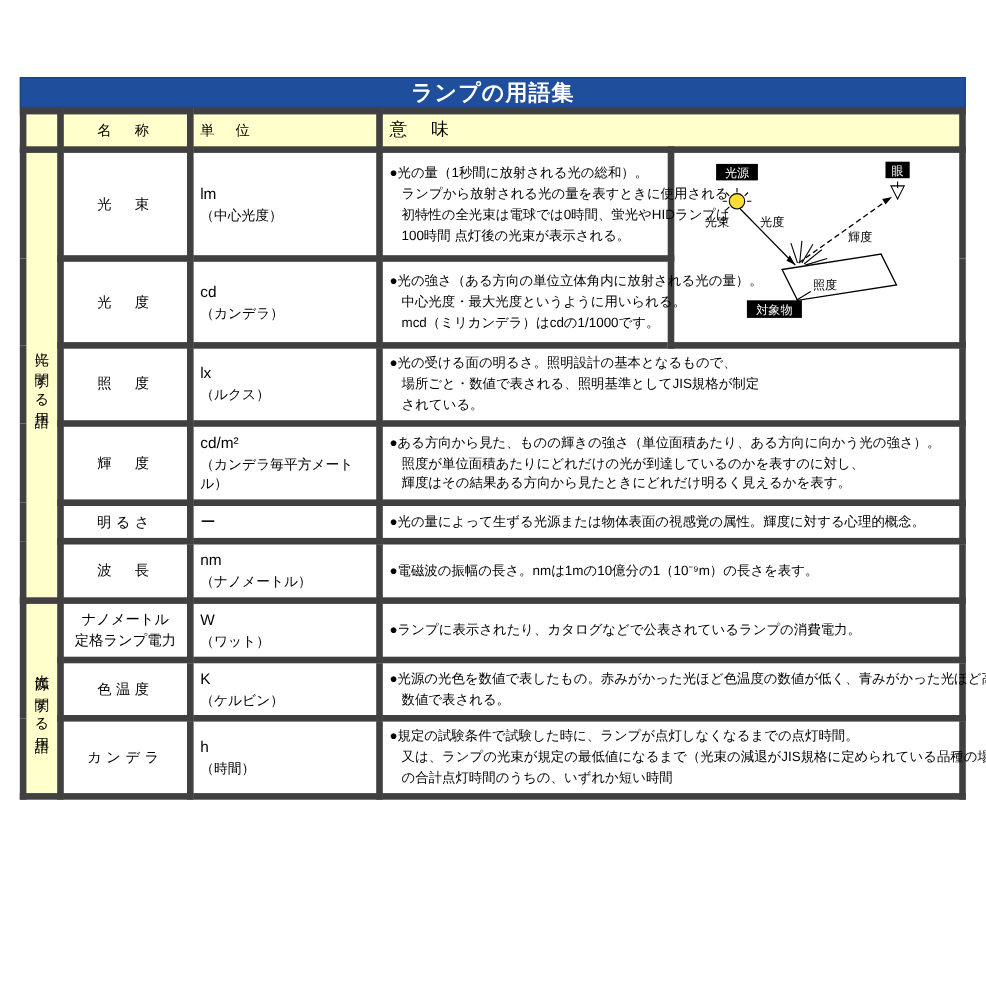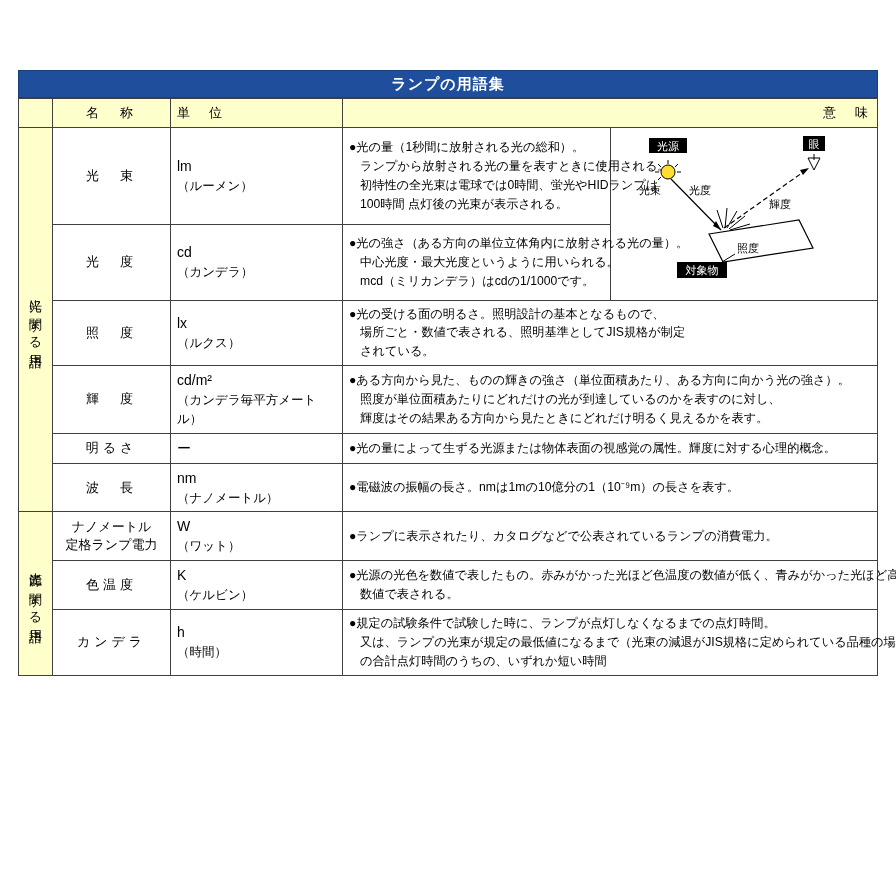--- a/index.html
+++ b/index.html
@@ -19,45 +19,45 @@
     width: 896px;
     height: 896px;
     box-sizing: border-box;
     padding: 70px 18px 0 18px;
   }
   .title-bar {
     height: 26px;
     background: #1f4e9c;
     border: 1px solid #1a3f7d;
     color: #ffffff;
-    font-size: 15px;
+    font-size: 20px;
     font-weight: bold;
     display: flex;
     align-items: center;
     justify-content: center;
     letter-spacing: 1px;
   }
   table.glossary {
     border-collapse: collapse;
     width: 100%;
     table-layout: fixed;
     font-size: 12.5px;
   }
   table.glossary td, table.glossary th {
-    border: 1px solid #404040;
+    border: 6px solid #404040;
     vertical-align: middle;
     padding: 4px 6px;
     box-sizing: border-box;
   }
   thead th {
     background: #ffffcc;
     font-weight: normal;
-    font-size: 13px;
+    font-size: 16px;
     height: 22px;
-    text-align: right;
+    text-align: left;
     letter-spacing: 3px;
   }
   .col-group {
     width: 34px;
     background: #ffffcc;
     text-align: center;
     font-size: 13px;
     padding: 0;
   }
   .vert {
@@ -122,21 +122,21 @@
     </thead>
     <tbody>
 
       <tr>
         <td class="col-group" rowspan="6">
           <span class="vert">光に関する用語</span>
         </td>
         <td class="col-name">光　束</td>
         <td class="col-unit">
           <div class="unit-main">lm</div>
-          <div class="unit-sub">（ルーメン）</div>
+          <div class="unit-sub">（中心光度）</div>
         </td>
         <td class="col-mean">
           <span class="lines">
             <span class="l">●光の量（1秒間に放射される光の総和）。</span>
             <span class="l indent">ランプから放射される光の量を表すときに使用される。</span>
             <span class="l indent">初特性の全光束は電球では0時間、蛍光やHIDランプは</span>
             <span class="l indent">100時間 点灯後の光束が表示される。</span>
           </span>
         </td>
         <td class="diagram-cell" rowspan="2">

